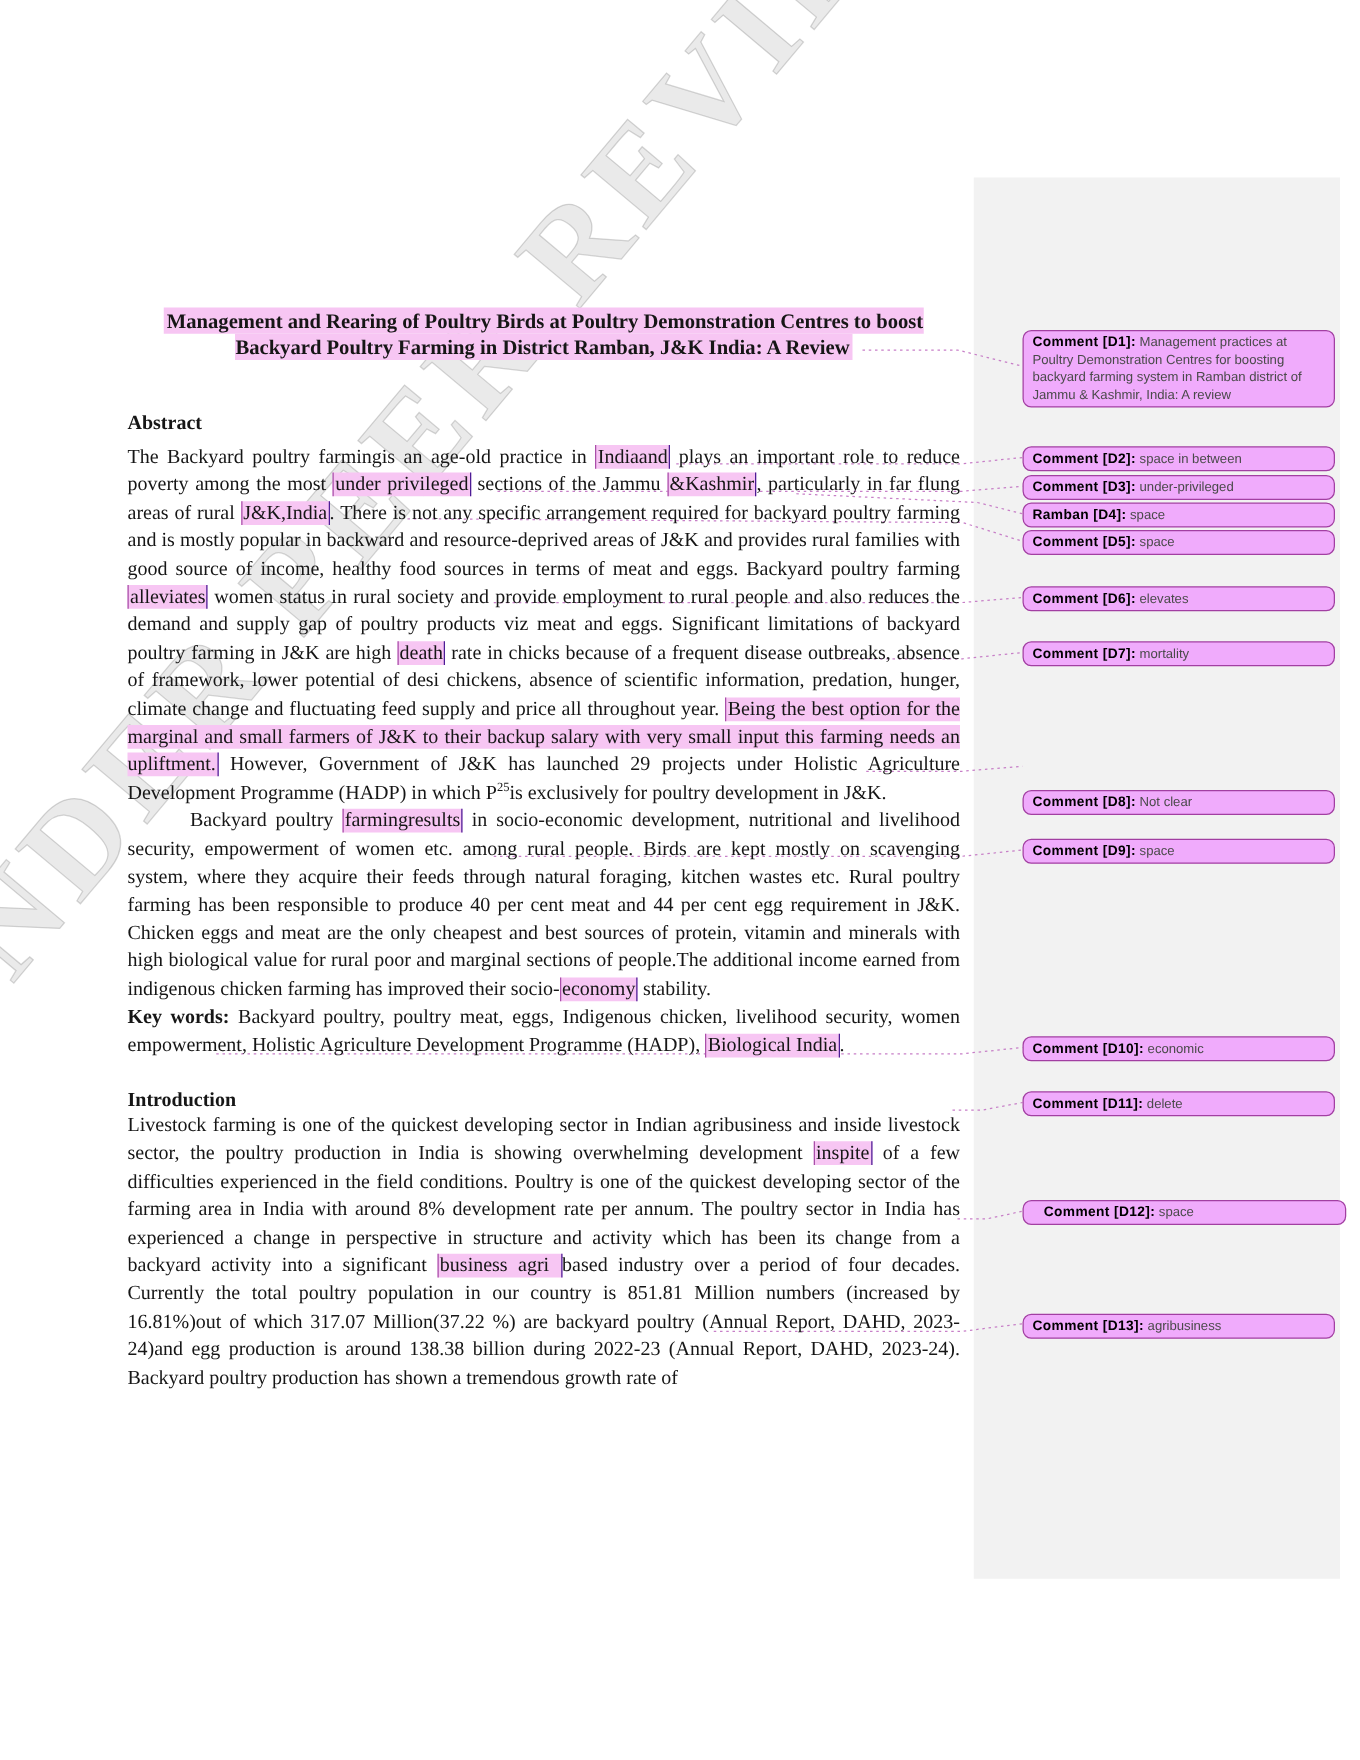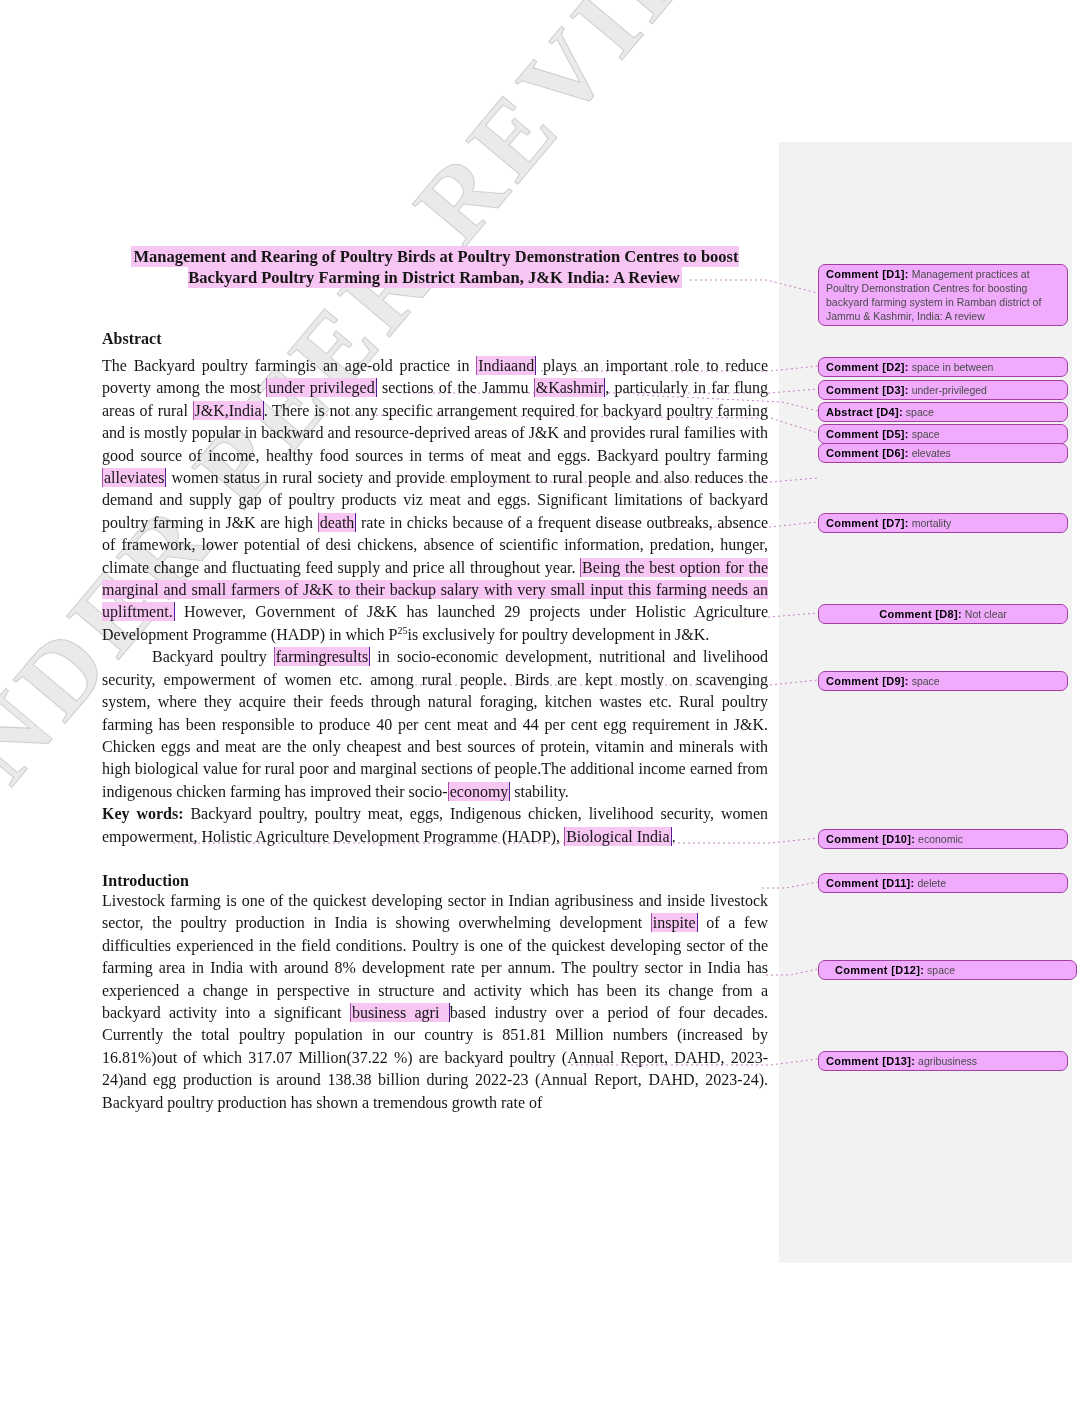--- a/index.html
+++ b/index.html
@@ -28,21 +28,21 @@
   sup{font-size:10px;line-height:0;}
 
   .hl{background:#F7C6F3;border-left:1px solid #A94FA9;border-right:1px solid #4c1d95;padding:1px 1px;}
   .b{font-weight:bold;}
 
   .comment{position:absolute;left:818px;width:234px;background:#f0abfc;border:1.5px solid #A23FA2;
     border-radius:7px;padding:2px 7px;font-family:"Liberation Sans",sans-serif;
     font-size:10.5px;line-height:14px;color:#4a4a4a;}
   .comment b{color:#000;font-size:11px;letter-spacing:0.3px;}
   .c1{top:264px;}  .c2{top:357px;}  .c3{top:380px;}  .c4{top:402px;}
-  .c5{top:424px;}  .c6{top:443px;}  .c7{top:513px;}  .c8{top:604px;text-align:center;}
+  .c5{top:424px;}  .c6{top:469px;}  .c7{top:513px;}  .c8{top:632px;}
   .c9{top:671px;}  .c10{top:829px;} .c11{top:873px;} .c12{top:960px;padding-left:16px;} .c13{top:1051px;}
 
   .connectors{position:absolute;inset:0;pointer-events:none;}
 </style>
 </head>
 <body>
 
 <div class="page">
 
   <div class="comments-panel"></div>
@@ -75,21 +75,21 @@
     <p class="body p2"><span>Backyard poultry </span><span class="hl">farmingresults</span><span> in socio-economic development, nutritional and livelihood security, empowerment of women etc. among rural people. Birds are kept mostly on scavenging system, where they acquire their feeds through natural foraging, kitchen wastes etc. Rural poultry farming has been responsible to produce 40 per cent meat and 44 per cent egg requirement in J&amp;K. Chicken eggs and meat are the only cheapest and best sources of protein, vitamin and minerals with high biological value for rural poor and marginal sections of people.The additional income earned from indigenous chicken farming has improved their socio-</span><span class="hl">economy</span><span> stability.</span></p>
     <p class="body"><span class="b">Key words: </span><span>Backyard poultry, poultry meat, eggs, Indigenous chicken, livelihood security, women empowerment, Holistic Agriculture Development Programme (HADP), </span><span class="hl">Biological India</span><span>.</span></p>
 
     <div class="h-sec h-intro">Introduction</div>
     <p class="body"><span>Livestock farming is one of the quickest developing sector in Indian agribusiness and inside livestock sector, the poultry production in India is showing overwhelming development </span><span class="hl">inspite</span><span> of a few difficulties experienced in the field conditions. Poultry is one of the quickest developing sector of the farming area in India with around 8% development rate per annum. The poultry sector in India has experienced a change in perspective in structure and activity which has been its change from a backyard activity into a significant </span><span class="hl">business agri </span><span>based industry over a period of four decades. Currently the total poultry population in our country is 851.81 Million numbers (increased by 16.81%)out of which 317.07 Million(37.22 %) are backyard poultry (Annual Report, DAHD, 2023-24)and egg production is around 138.38 billion during 2022-23 (Annual Report, DAHD, 2023-24). Backyard poultry production has shown a tremendous growth rate of</span></p>
   </div>
 
   <div class="comment c1"><b>Comment [D1]:</b> <span>Management practices at Poultry Demonstration Centres for boosting backyard farming system in Ramban district of Jammu &amp; Kashmir, India: A review</span></div>
   <div class="comment c2"><b>Comment [D2]:</b> <span>space in between</span></div>
   <div class="comment c3"><b>Comment [D3]:</b> <span>under-privileged</span></div>
-  <div class="comment c4"><b>Abstract [D4]:</b> <span>space</span></div>
+  <div class="comment c4"><b>Ramban [D4]:</b> <span>space</span></div>
   <div class="comment c5"><b>Comment [D5]:</b> <span>space</span></div>
   <div class="comment c6"><b>Comment [D6]:</b> <span>elevates</span></div>
   <div class="comment c7"><b>Comment [D7]:</b> <span>mortality</span></div>
   <div class="comment c8"><b>Comment [D8]:</b> <span>Not clear</span></div>
   <div class="comment c9"><b>Comment [D9]:</b> <span>space</span></div>
   <div class="comment c10"><b>Comment [D10]:</b> <span>economic</span></div>
   <div class="comment c11"><b>Comment [D11]:</b> <span>delete</span></div>
   <div class="comment c12"><b>Comment [D12]:</b> <span>space</span></div>
   <div class="comment c13"><b>Comment [D13]:</b> <span>agribusiness</span></div>
 

